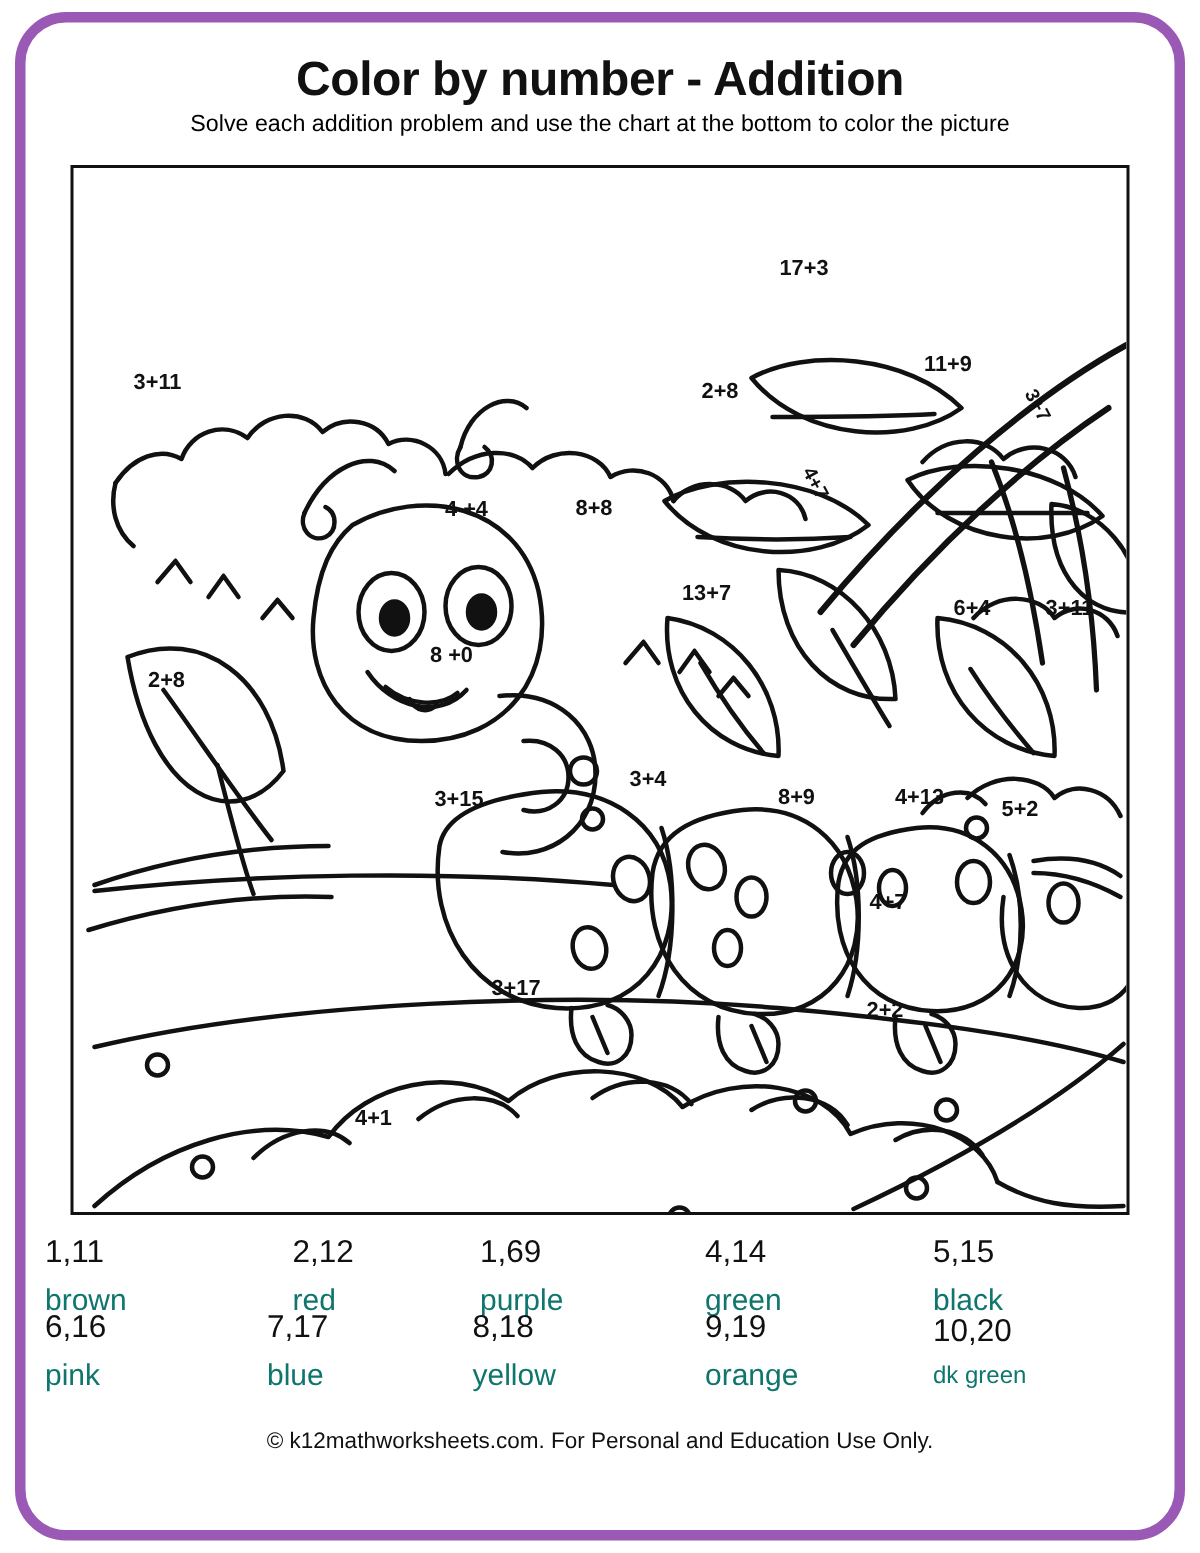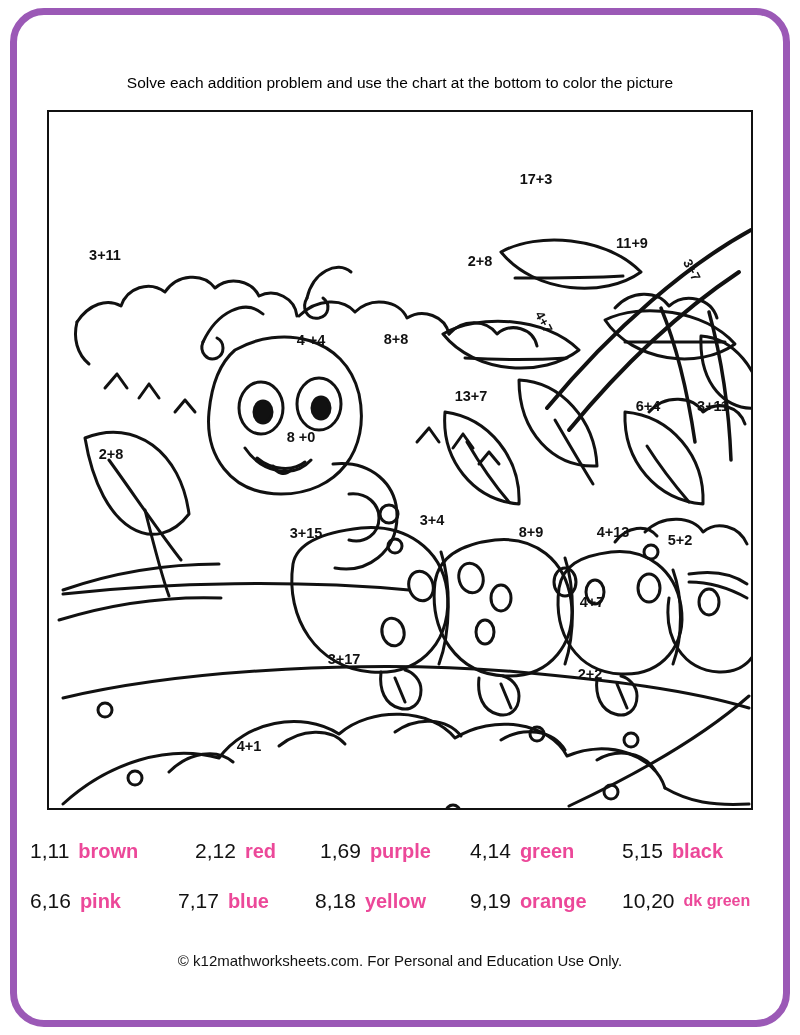--- a/index.html
+++ b/index.html
@@ -85,32 +85,33 @@
     left: 0;
     width: 740px;
     height: 46px;
     display: flex;
     align-items: center;
   }
   .legend-row.r1 { top: 6px; }
   .legend-row.r2 { top: 56px; }
   .legend-cell {
     display: flex;
-    align-items: center;
+    align-items: flex-start;
     gap: 9px;
+    flex-direction: column;
   }
   .legend-num {
     font-size: 21px;
     color: #111111;
     font-weight: normal;
   }
   .legend-color {
     font-size: 20px;
-    font-weight: bold;
-    color: #ec4899;
+    font-weight: normal;
+    color: #0f766e;
   }
   .legend-color.small { font-size: 16px; }
   .footer {
     position: absolute;
     left: 0;
     top: 952px;
     width: 800px;
     text-align: center;
     font-size: 15px;
     color: #111111;
@@ -118,20 +119,21 @@
   .footer .link {
   }
 </style>
 </head>
 <body>
 
 <div class="page">
 
   <div class="border-frame"></div>
 
+  <div class="title">Color by number - Addition</div>
   <div class="subtitle">Solve each addition problem and use the chart at the bottom to color the picture</div>
 
   <div class="picture-frame">
     <svg width="702" height="696" viewBox="0 0 702 696" xmlns="http://www.w3.org/2000/svg">
       <g fill="none" stroke="#111111" stroke-width="3" stroke-linecap="round" stroke-linejoin="round">
 
         <path d="M28 210 C40 192 58 186 72 194 C78 176 100 168 116 180 C128 162 154 160 166 176
                  C180 164 202 168 210 184 C226 176 246 186 248 204"></path>
         <path d="M250 204 C268 186 294 186 306 200 C322 184 350 188 358 206 C374 196 396 204 400 222"></path>
         <path d="M400 222 C414 206 438 208 448 222 C462 210 484 216 488 234"></path>

